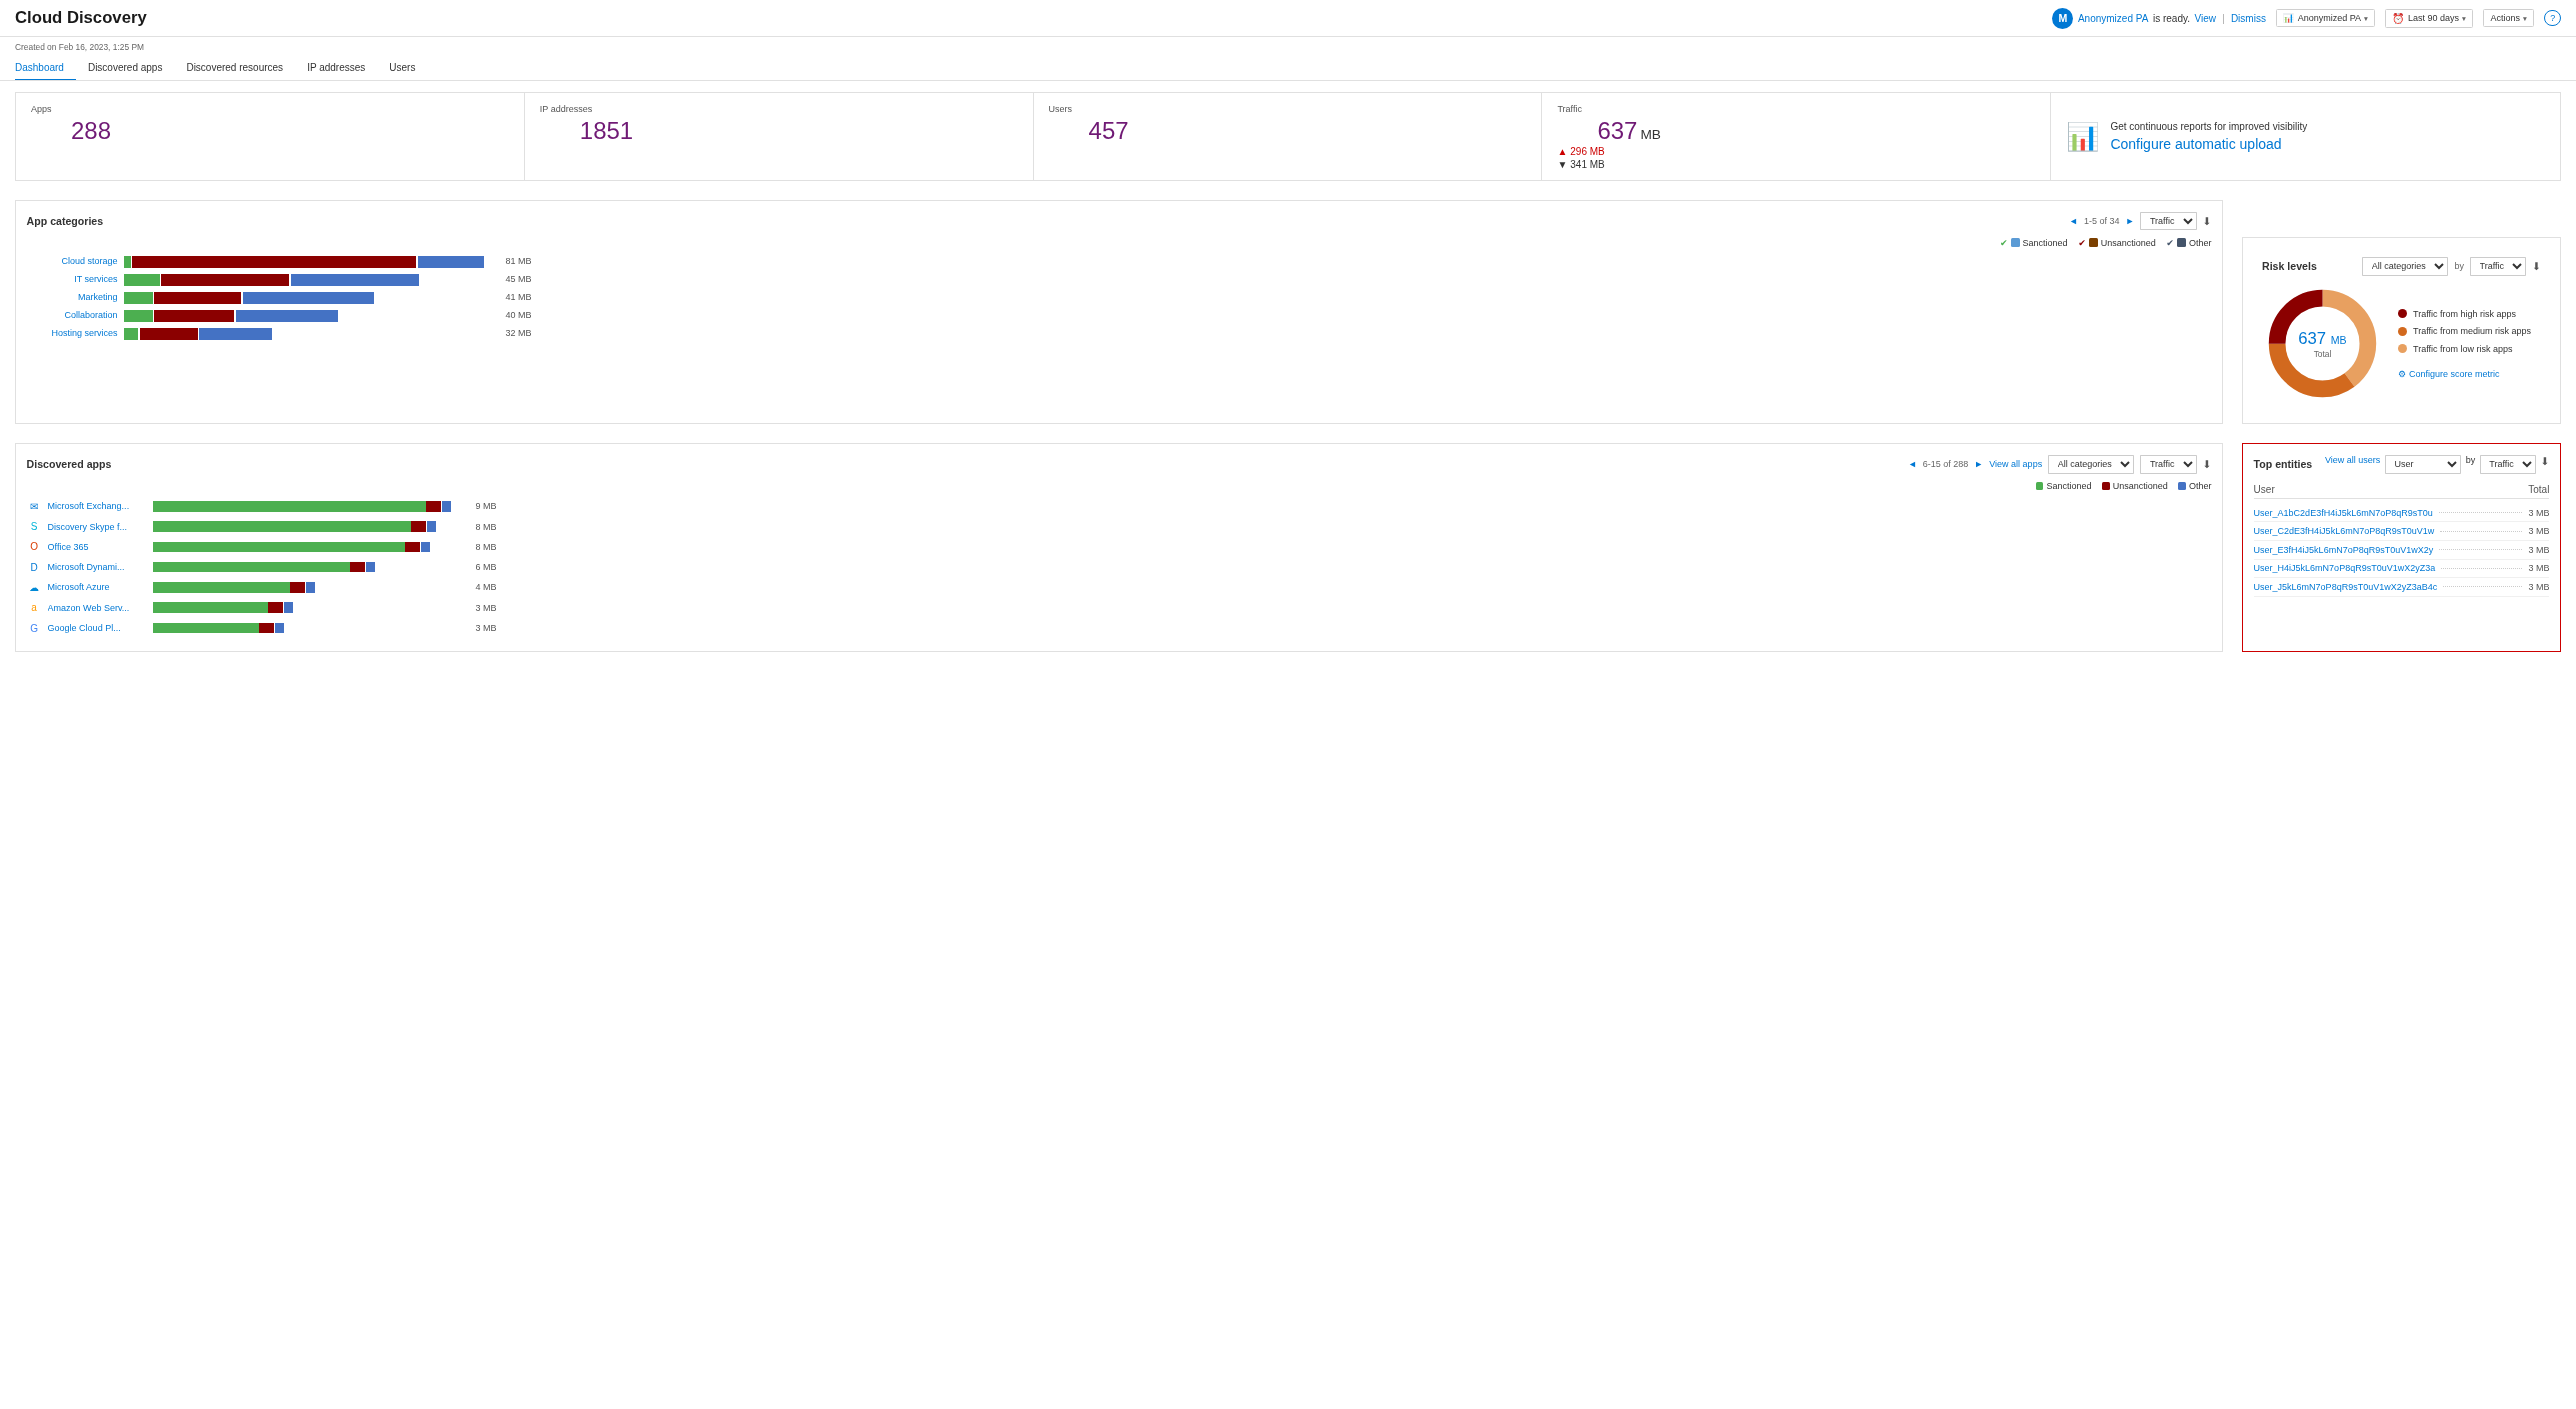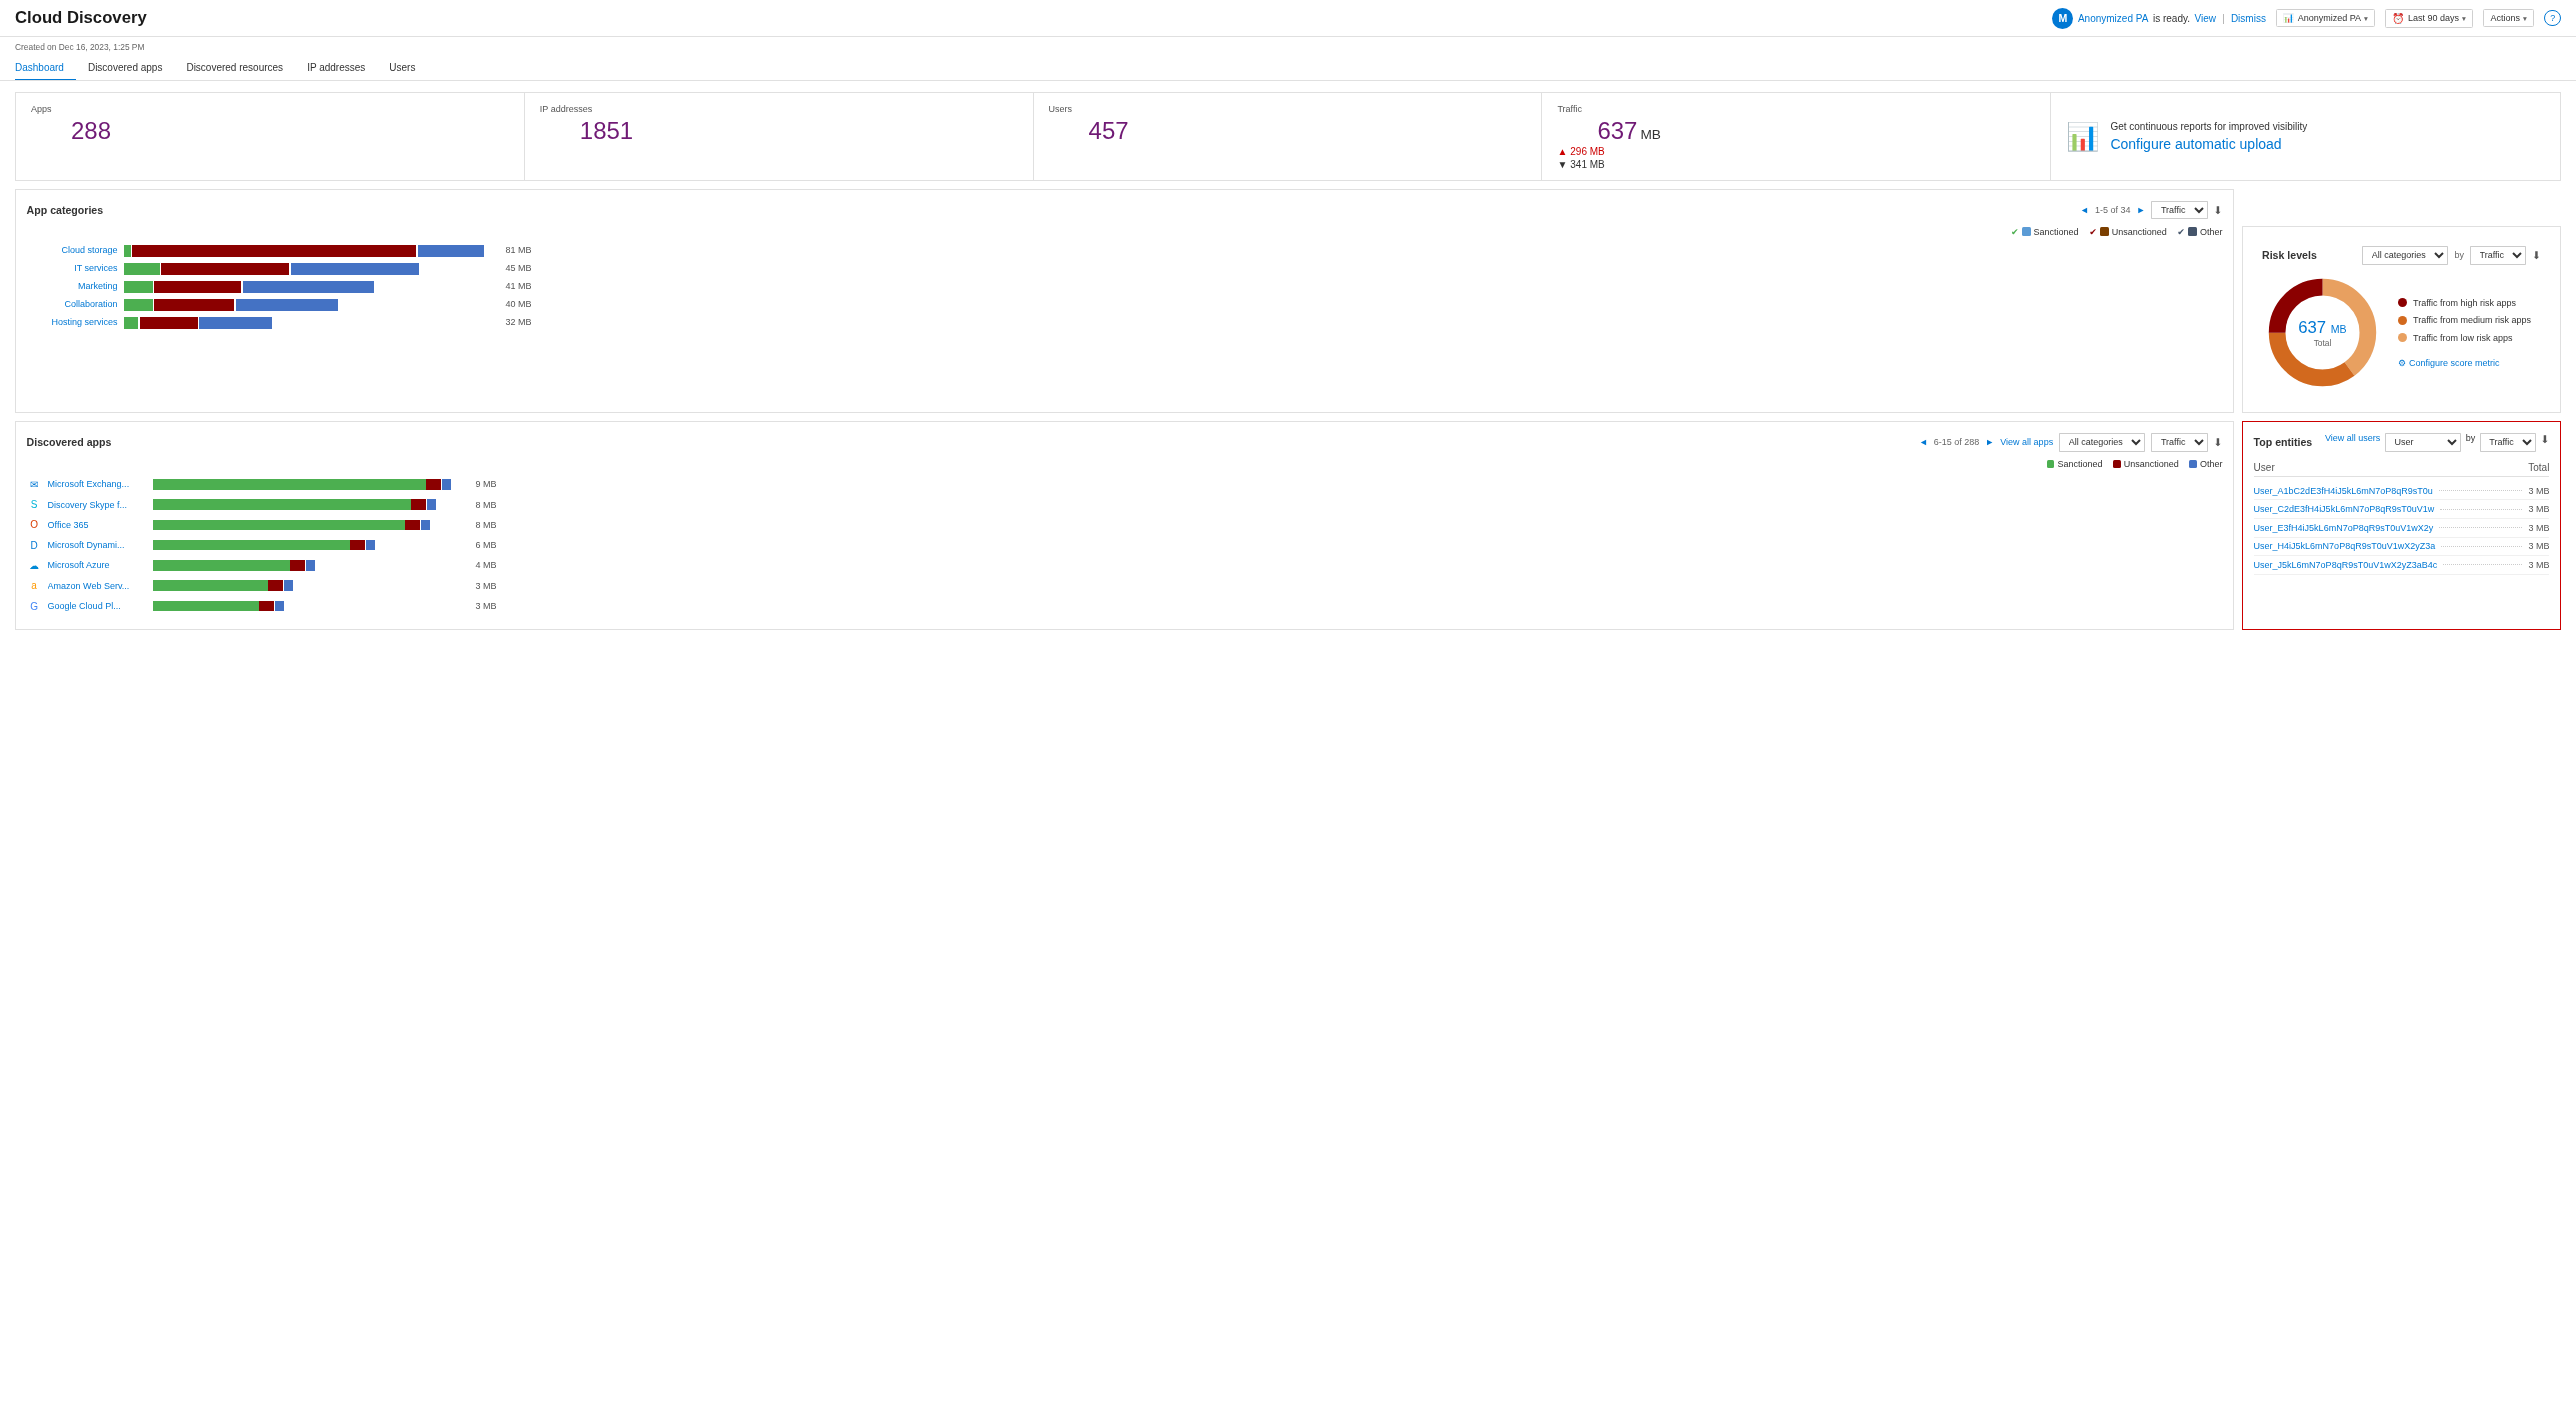--- a/index.html
+++ b/index.html
@@ -24,21 +24,21 @@
     .sub-header { padding: 4.6px 15px 0; font-size: 8.4px; color: #666; }
     .created-text { margin-bottom: 4.6px; }
 
     
     .tabs { display: flex; align-items: center; gap: 0; padding: 0 15px; border-bottom: 0.8px solid #e0e0e0; margin-top: 3px; }
     .tab { padding: 6px 12px; font-size: 10px; color: #333; cursor: pointer; border-bottom: 1.5px solid transparent; white-space: nowrap; }
     .tab:first-child { padding-left: 0; }
     .tab.active { color: #0078d4; border-bottom: 1.5px solid #0078d4; font-weight: 500; }
 
     
-    .main { padding: 10.6px 15px; display: grid; grid-template-columns: 1fr 319px; gap: 8px; }
+    .main { padding: 10.6px 15px; display: grid; grid-template-columns: 1fr 319px; gap: 19px; }
 
     
     .stats-row { grid-column: 1 / -1; display: grid; grid-template-columns: 1fr 1fr 1fr 1fr 1fr; gap: 0; border: 0.8px solid #e0e0e0; }
     .stat-box { padding: 10.6px 15px; border-right: 0.8px solid #e0e0e0; }
     .stat-box:last-child { border-right: none; }
     .stat-label { font-size: 9px; color: #555; margin-bottom: 3px; }
     .stat-value { font-size: 24px; font-weight: 300; color: #701a75; margin-left: 40px; }
     .stat-value-unit { font-size: 13.7px; font-weight: 300; }
     .traffic-detail { display: flex; flex-direction: column; gap: 1.5px; margin-top: 1.5px; }
     .traffic-up { color: #c00; font-size: 10px; display: flex; align-items: center; gap: 3px; font-weight: 500; }
@@ -124,21 +124,21 @@
       <span>Actions</span>
       <span class="dropdown-arrow">▾</span>
     </div>
     <div class="help-btn">
       <span>?</span>
     </div>
   </div>
 </div>
 
 <div class="sub-header">
-  <div class="created-text">Created on Dec 16, 2023, 1:25 PM</div>
+  <div class="created-text">Created on Feb 16, 2023, 1:25 PM</div>
 </div>
 
 <div class="tabs">
   <div class="tab active">Dashboard</div>
   <div class="tab">Discovered apps</div>
   <div class="tab">Discovered resources</div>
   <div class="tab">IP addresses</div>
   <div class="tab">Users</div>
 </div>
 

